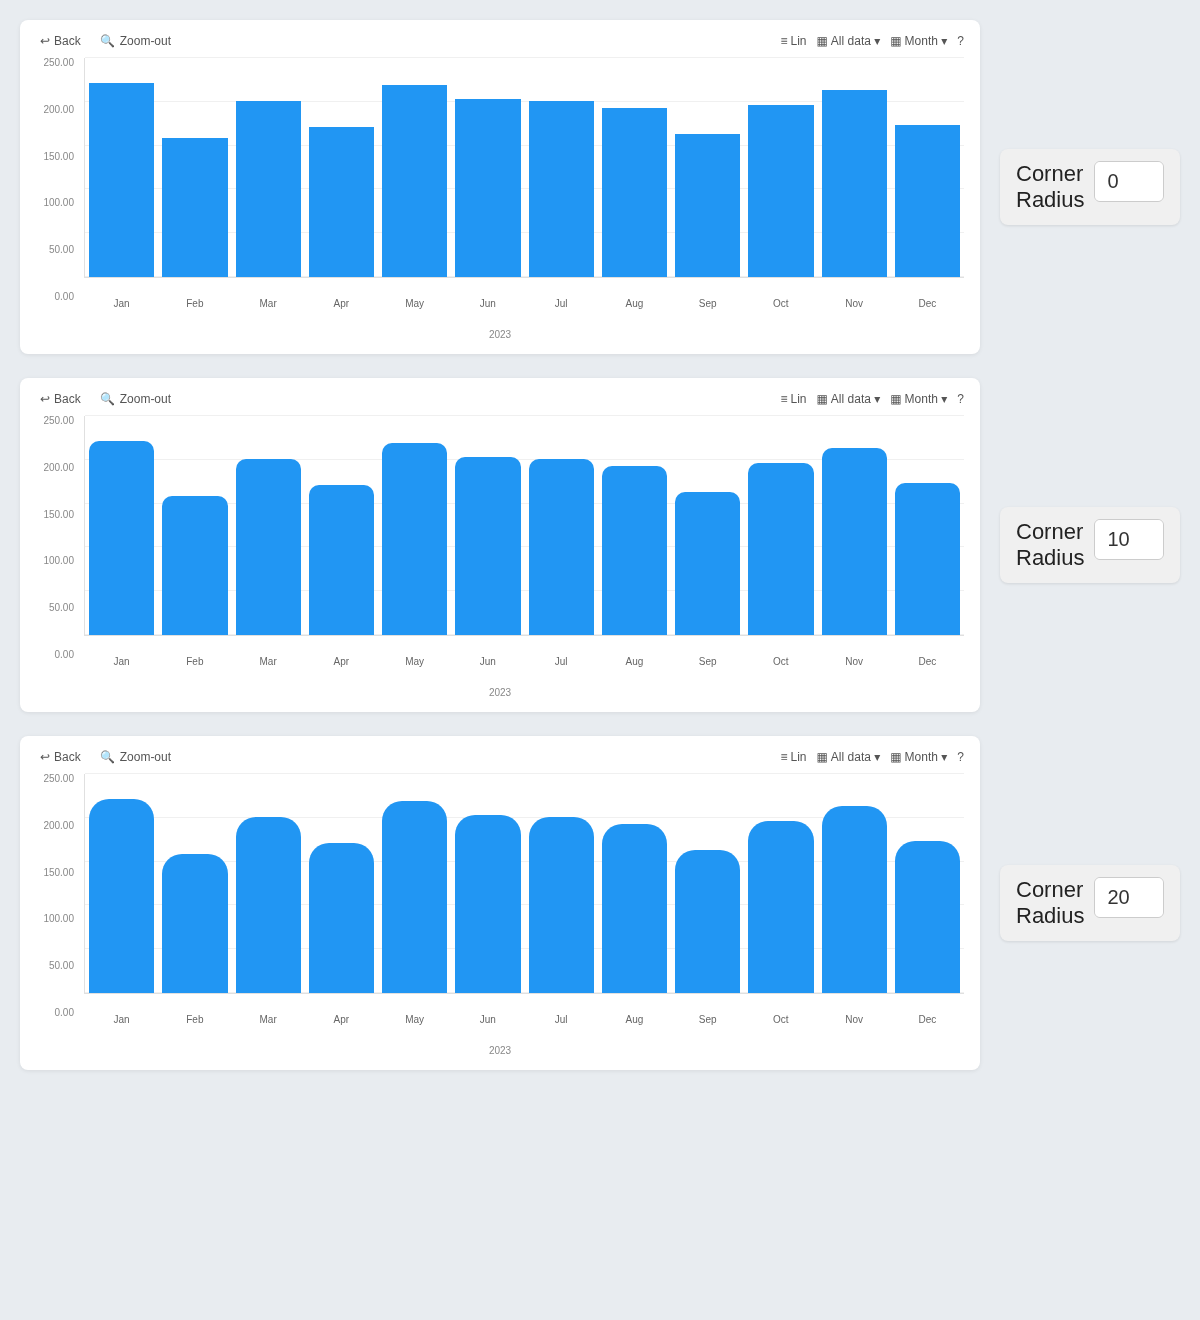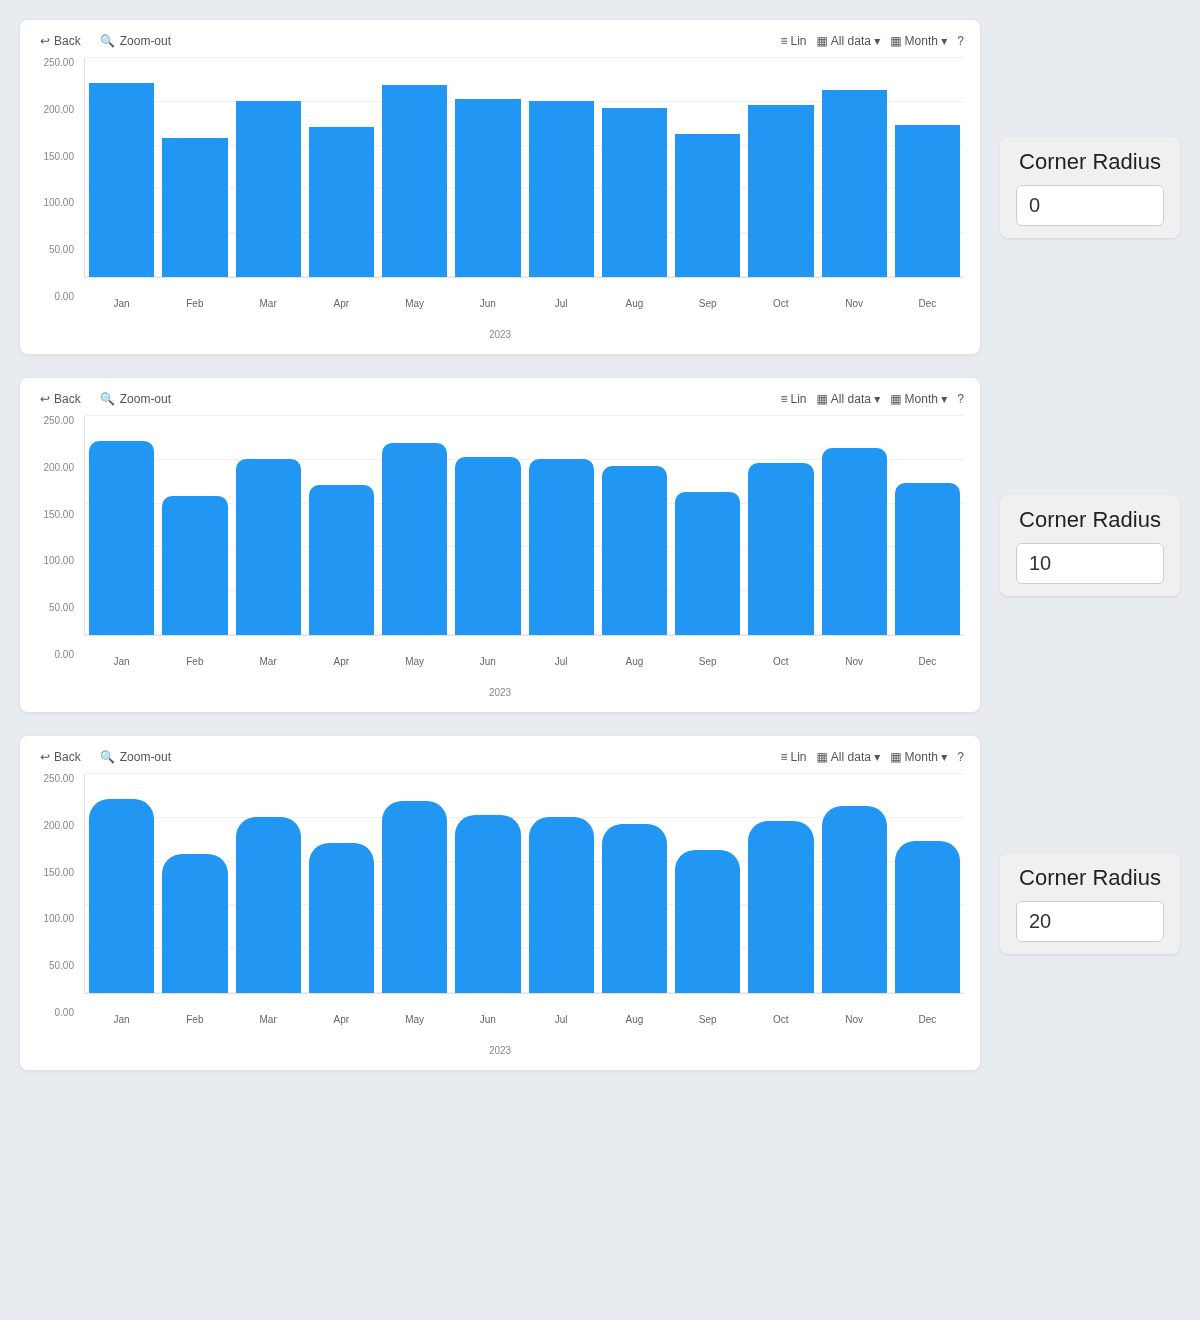--- a/index.html
+++ b/index.html
@@ -140,22 +140,21 @@
       left: 0; right: 0;
     }
     
     .radius-control {
       background: #f0f0f0;
       border-radius: 8px;
       padding: 12px 16px;
       width: 180px;
       flex-shrink: 0;
       display: flex;
-      flex-direction: column;
-      align-items: center;
+      align-items: flex-start;
       gap: 10px;
       box-shadow: 0 1px 3px rgba(0,0,0,0.1);
     }
     .radius-label {
       font-size: 22px;
       font-weight: 500;
       color: #222;
     }
     .radius-input-row {
       display: flex;

